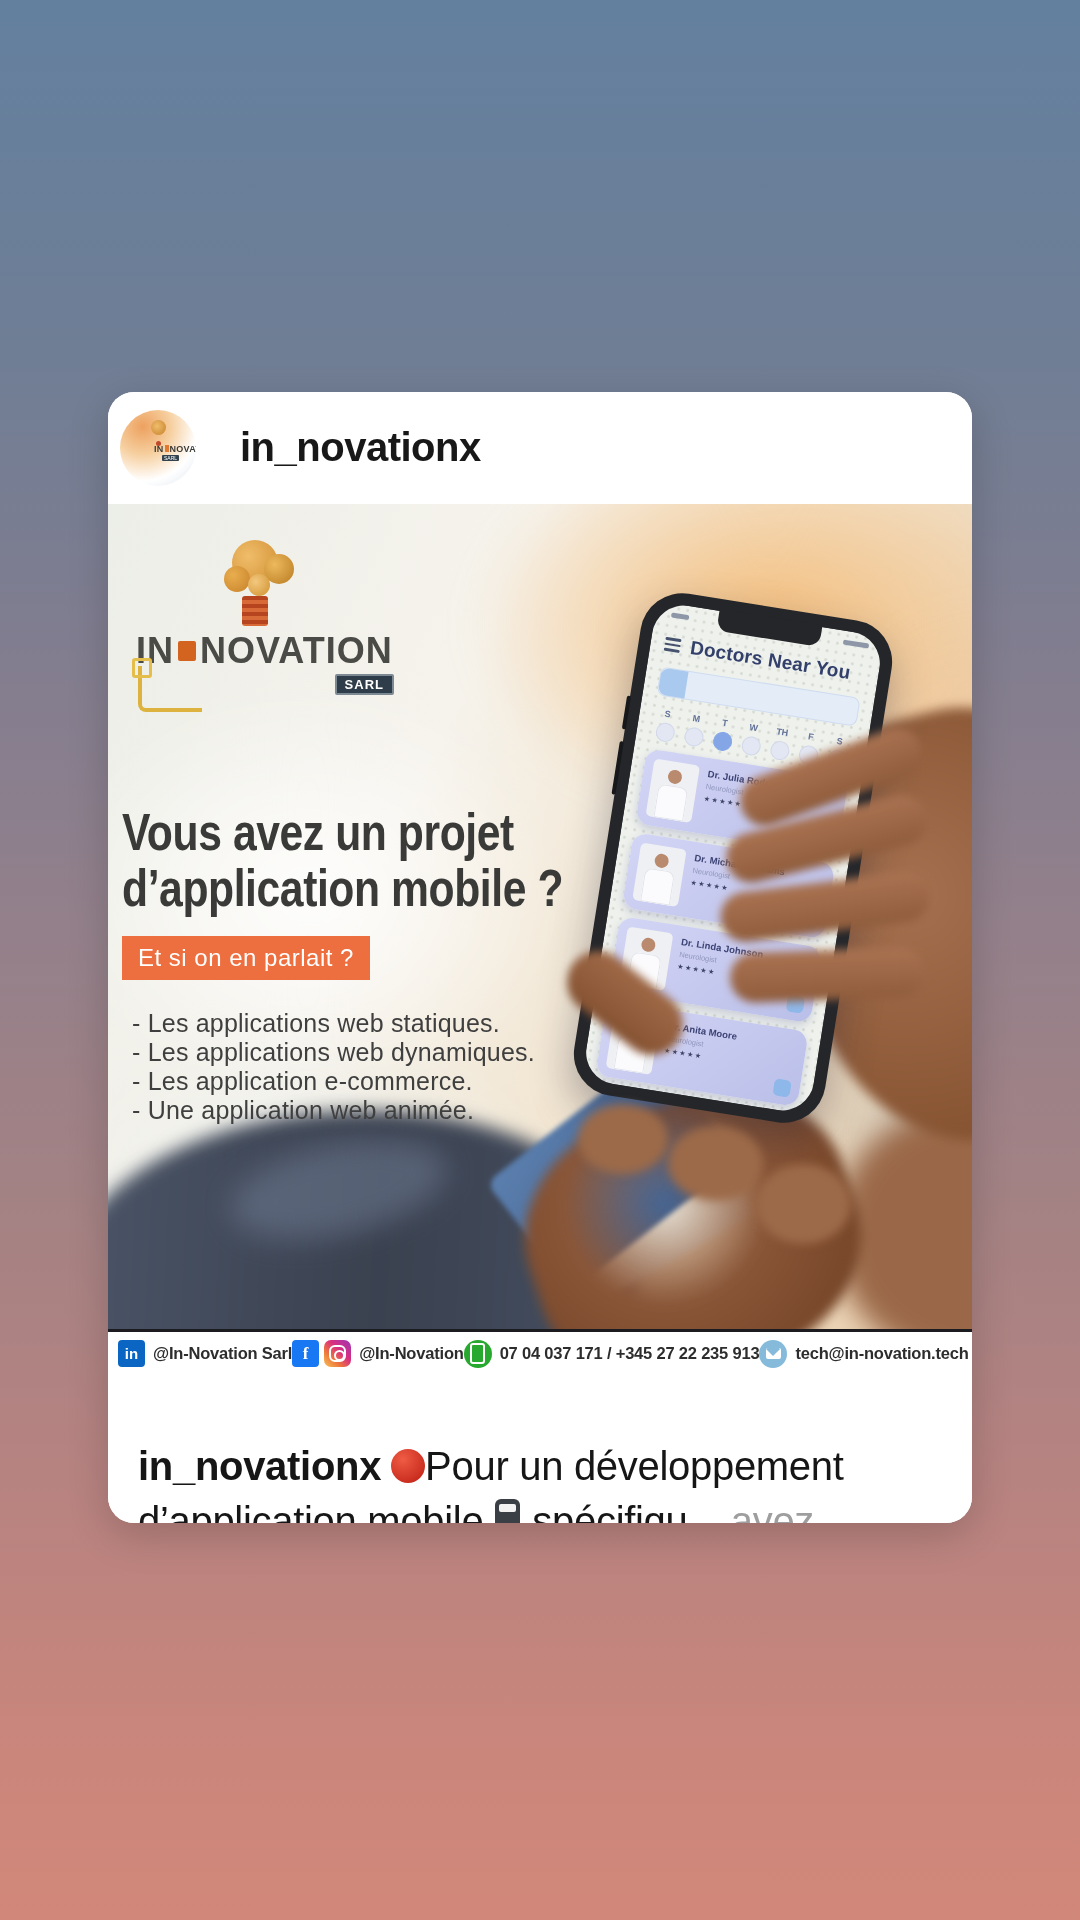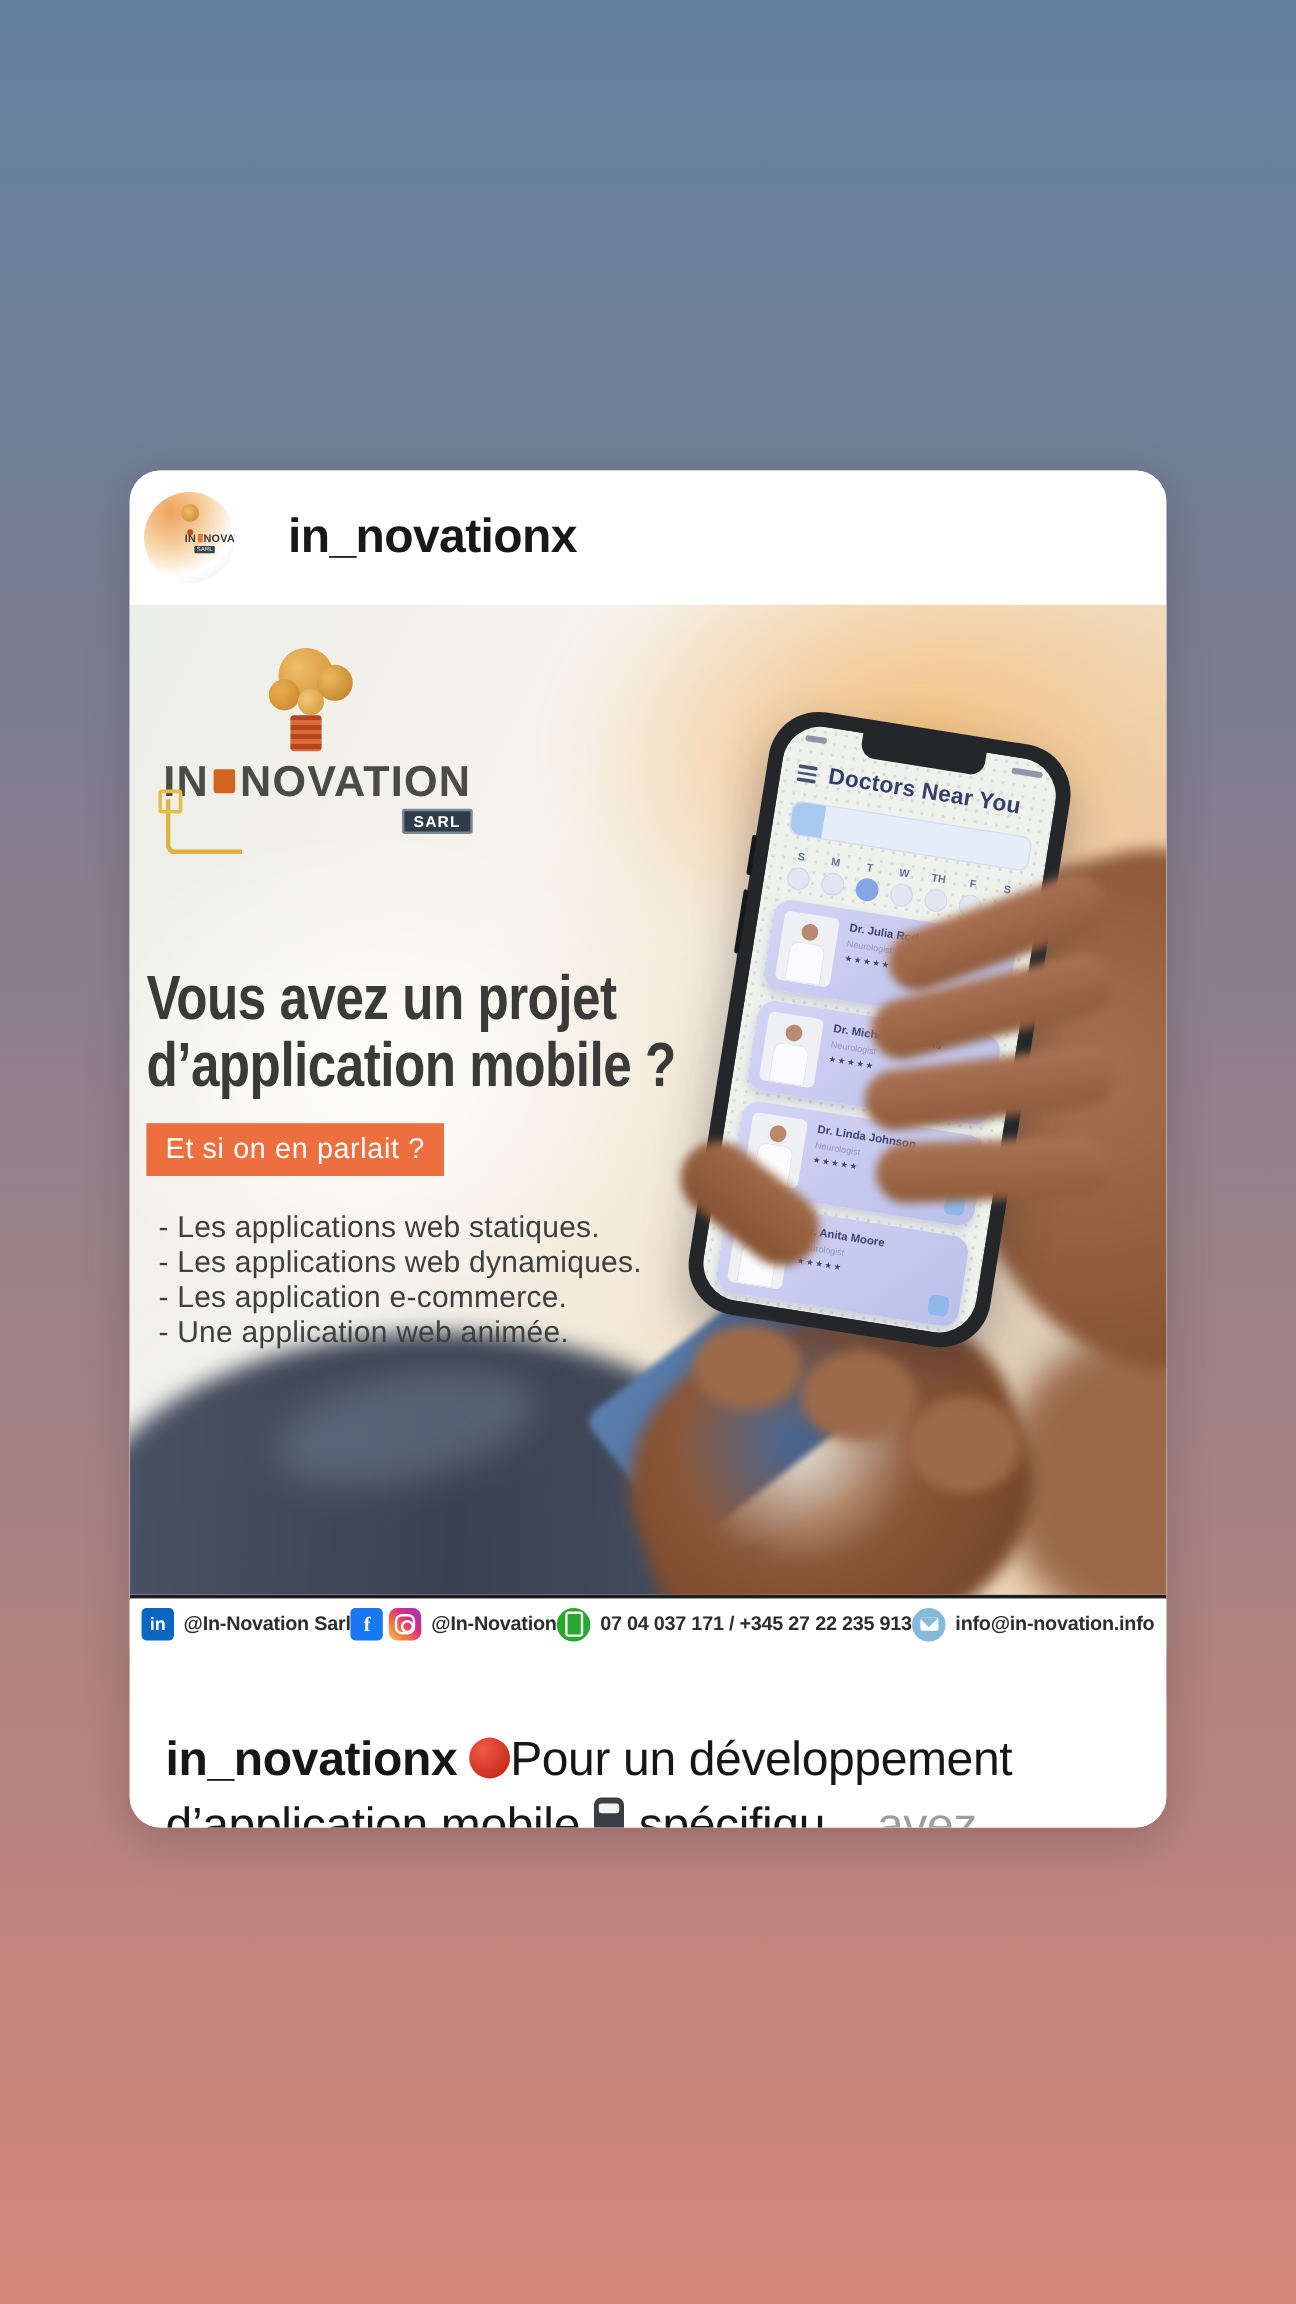--- a/index.html
+++ b/index.html
@@ -345,21 +345,21 @@
     <span class="grp">
       <span class="ic ph">
           <i></i>
         </span>
       <span class="strip-txt">07 04 037 171 / +345 27 22 235 913</span>
     </span>
     <span class="grp">
       <span class="ic mail">
           <i></i>
         </span>
-      <span class="strip-txt">info@in-novation.info</span>
+      <span class="strip-txt">tech@in-novation.tech</span>
     </span>
   </div>
 
   <p class="caption">
     <span class="cap-user">in_novationx</span><span class="red-dot"></span><span>Pour un développement d’application mobile</span><span class="phone-emoji"><i></i></span><span>spécifiqu</span><span class="cap-more">... avez</span>
   </p>
 
 </div>
 
 </body></html>

